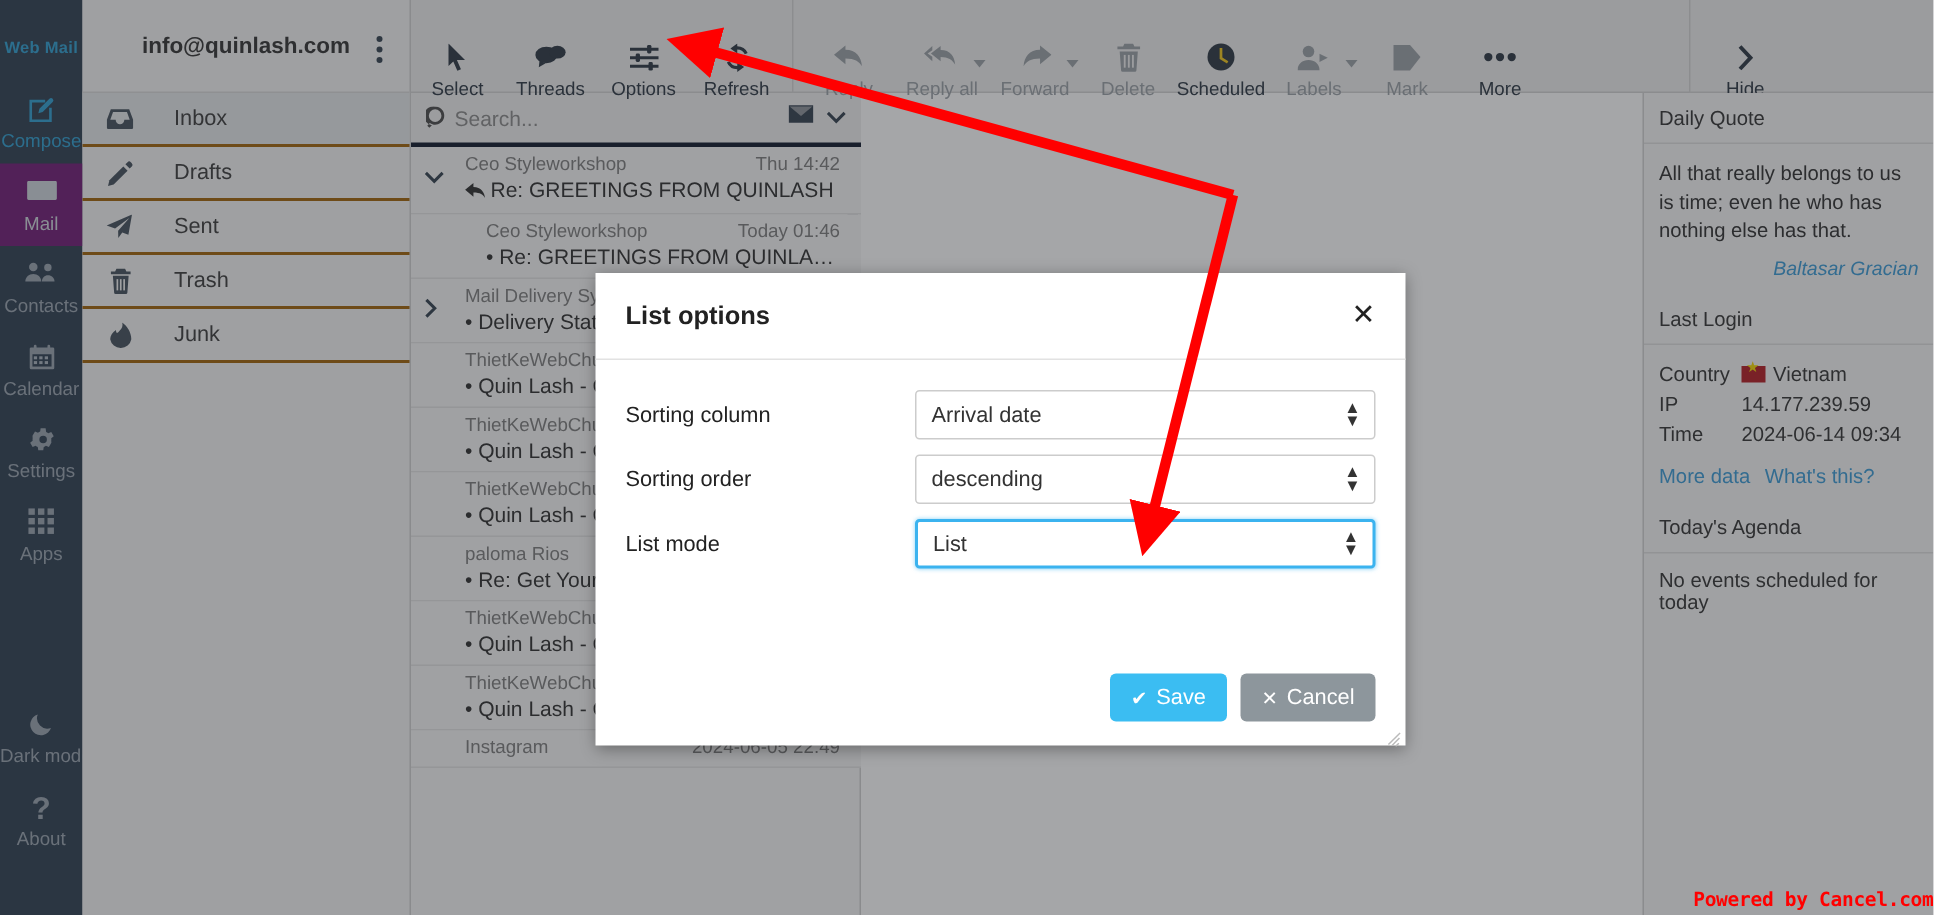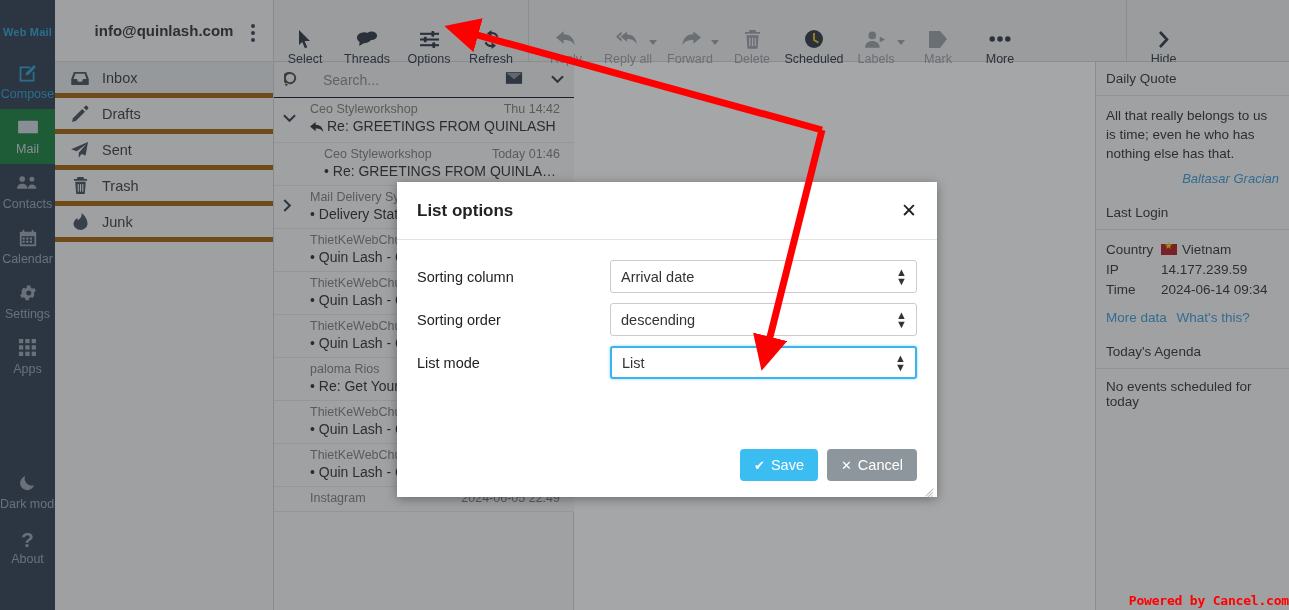--- a/index.html
+++ b/index.html
@@ -30,21 +30,21 @@
   .rail-item {
     padding: 9px 0 7px 0;
     font-size: 12px;
     color: #99a4af;
     position: relative;
   }
   .rail-item .ic { display: block; height: 24px; line-height: 24px; font-size: 19px; }
   .rail-item .lb { display: block; white-space: nowrap; font-size: 12.5px; line-height: 15px; }
   .rail-item.compose { color: #2f9fd0; margin-top: 16px; }
   .rail-item.compose .ic { color: #2f9fd0; }
-  .rail-item.active { background: #15803d; color: #cfd6dd; }
+  .rail-item.active { background: #701a75; color: #cfd6dd; }
   .rail-item.active .ic { color: #cfd6dd; }
   .rail-spacer { height: 80px; }
   .rail svg { fill: currentColor; }
 
   
   .folders {
     position: absolute; left: 55px; top: 0; width: 219px; height: 610px;
     background: #f4f4f4;
     border-right: 1px solid #d0d0d0;
   }
@@ -56,41 +56,41 @@
   }
   .acct .kebab {
     position: absolute; right: 12px; top: 50%; transform: translateY(-50%);
     width: 16px; height: 20px;
   }
   .acct .kebab i {
     display: block; width: 4px; height: 4px; border-radius: 50%;
     background: #33414f; margin: 3px auto;
   }
   .folder {
-    height: 36px; display: flex; align-items: center; gap: 11px;
+    height: 36px; display: flex; align-items: center; gap: 25px;
     padding-left: 14px;
     font-size: 14.5px; color: #3c3c3c;
-    border-bottom: 5px solid #a16207;
+    border-bottom: 2px solid #a16207;
   }
   .folder .ic { width: 22px; text-align: center; color: #44505c; font-size: 15px; line-height: 0; }
   .folder .ic svg { fill: #44505c; vertical-align: middle; }
   .folder.sel { background: #e5e8ea; }
 
   
   .mlist {
     position: absolute; left: 274px; top: 0; width: 300px; height: 610px;
     background: #f7f7f7;
     border-right: 1px solid #d0d0d0;
   }
   .toolbar-left-gap { height: 62px; }
   .searchbar {
     position: absolute; left: 0; top: 62px; width: 300px; height: 36px;
-    display: flex; align-items: center; gap: 24px;
+    display: flex; align-items: center; gap: 4px;
     padding: 0 10px;
-    border-bottom: 1px solid #0f172a;
+    border-bottom: 3px solid #0f172a;
     background: #f0f0f0;
   }
   .searchbar .sicon { color: #4a4a4a; font-size: 15px; line-height: 0; }
   .searchbar .sicon svg { fill: #4a4a4a; }
   .searchbar .sph { flex: 1; color: #8a8a8a; font-size: 14px; }
   .searchbar .env svg { fill: #33414f; }
   .searchbar .chev { color: #33414f; font-size: 13px; margin-left: 4px; line-height: 0; }
   .searchbar .chev svg { fill: #33414f; }
 
   .rows { position: absolute; left: 0; top: 98px; width: 300px; bottom: 0; overflow: hidden; }

